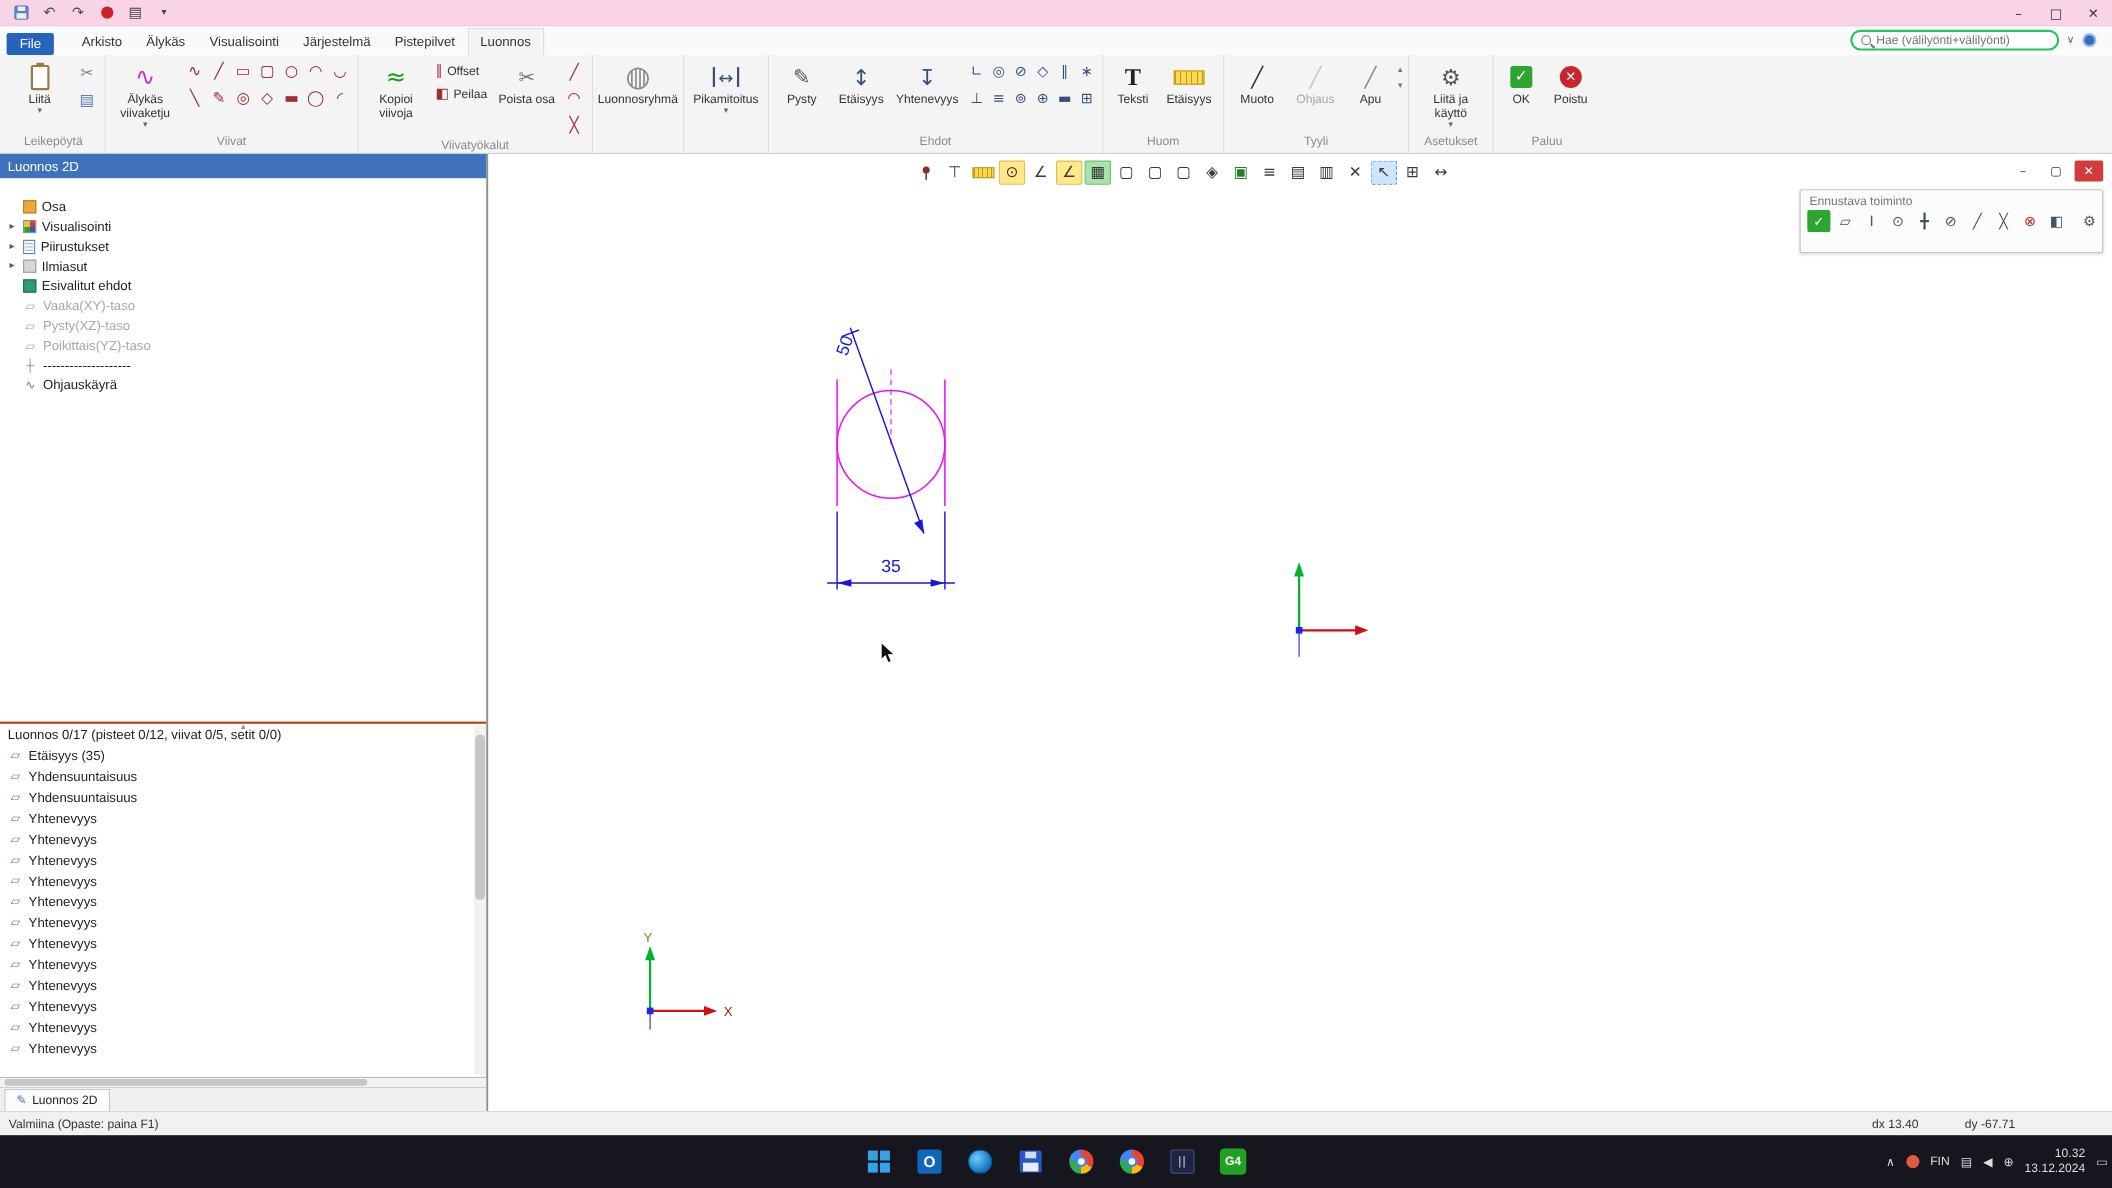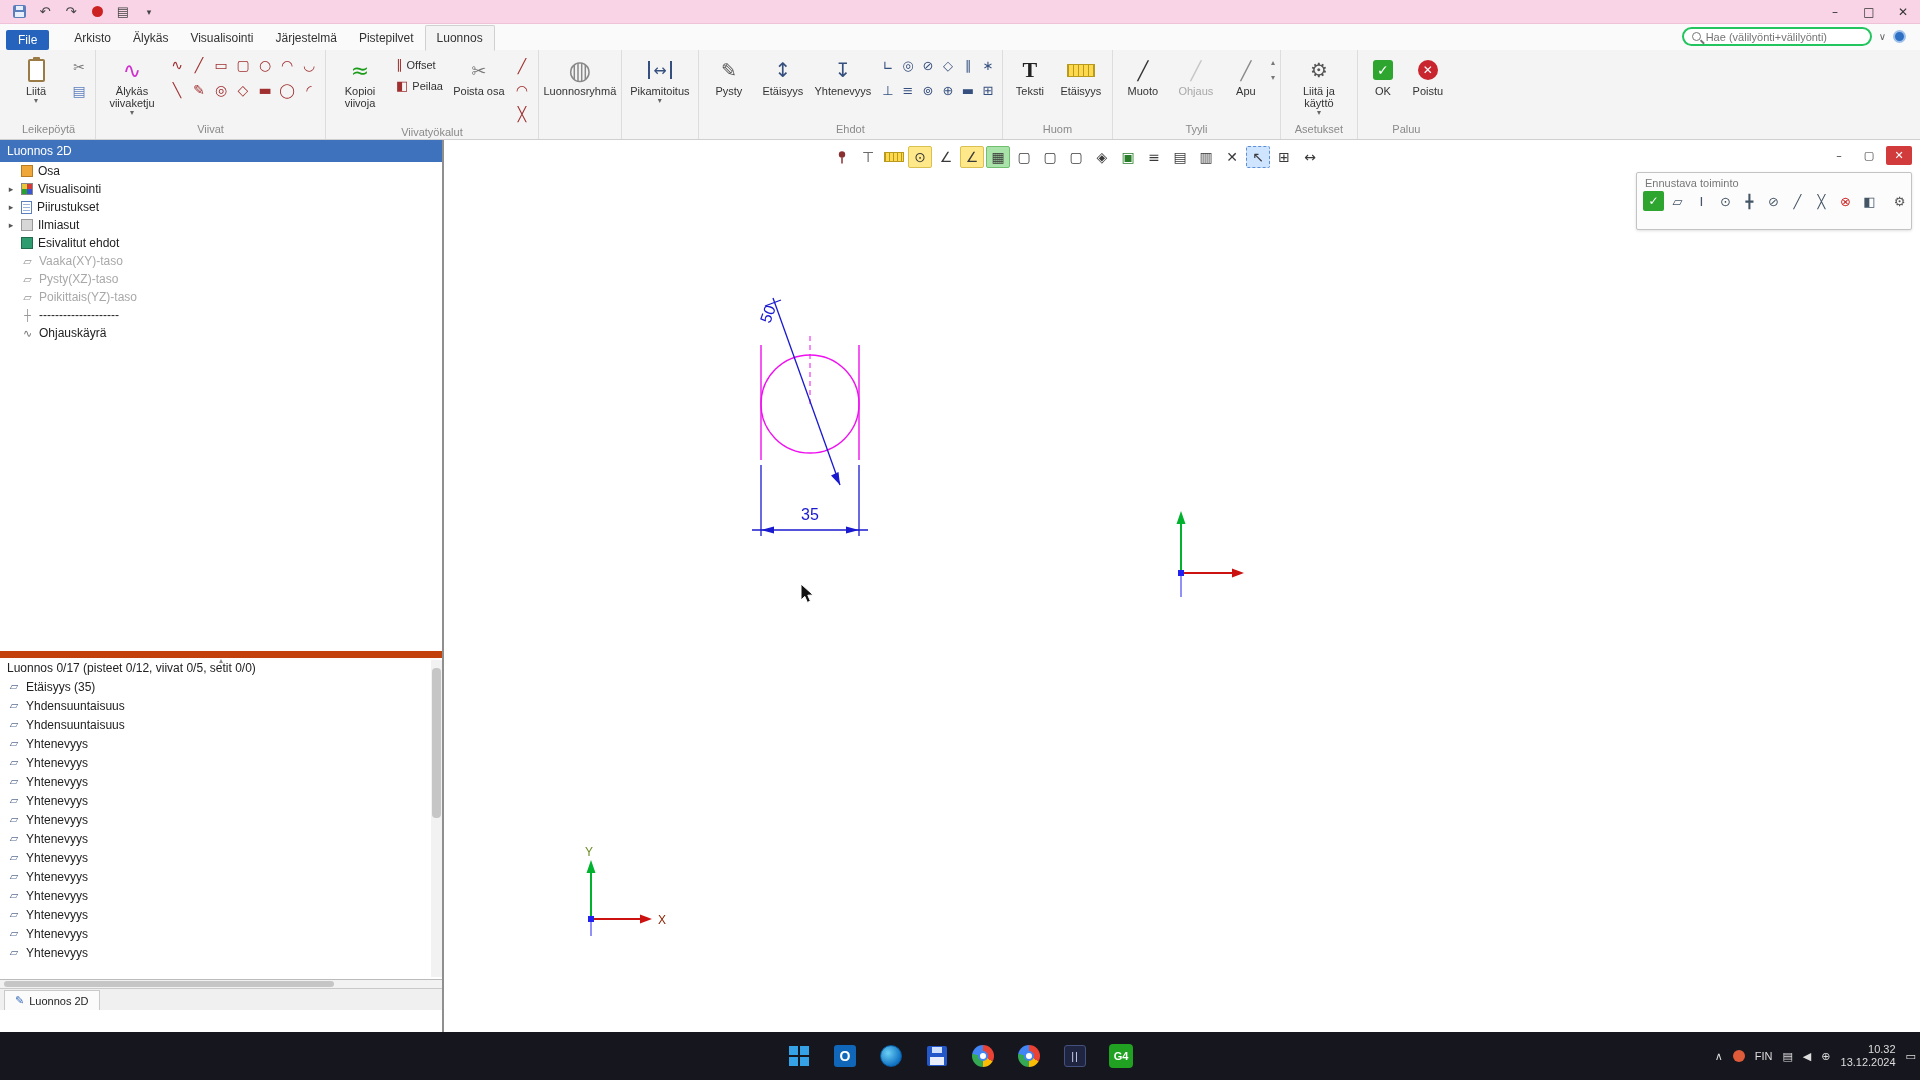--- a/index.html
+++ b/index.html
@@ -58,21 +58,21 @@
 .ruler-icon{width:28px;height:13px;background:#ffd94d;border:1px solid #b89a1e;background-image:repeating-linear-gradient(90deg,#b89a1e 0 1px,transparent 1px 5px)}
 .styleline{font-size:18px}
 .okbox{width:20px;height:20px;background:#2ea52e;border-radius:3px;color:#fff;font-size:14px;display:flex;align-items:center;justify-content:center}
 .exitbox{width:20px;height:20px;background:#c8252f;border-radius:50%;color:#fff;font-size:12px;display:flex;align-items:center;justify-content:center}
 .spincol{display:flex;flex-direction:column;gap:6px;padding-top:6px;color:#777;font-size:8px}
 
 
 .main{flex:1;display:flex;min-height:0}
 .leftpanel{width:444px;flex:none;display:flex;flex-direction:column;background:#fff;border-right:2px solid #8f8f8f}
 .panel-header{height:22px;background:#3e72bc;color:#fff;font-size:12px;display:flex;align-items:center;padding:0 7px;flex:none}
-.tree{height:496px;flex:none;border-bottom:7px solid #c2410c;padding-top:0;overflow:hidden}
+.tree{height:496px;flex:none;border-bottom:2px solid #c2410c;padding-top:17px;overflow:hidden}
 .treeitem{display:flex;align-items:center;height:18px;gap:5px;padding-left:6px;font-size:12px}
 .treeitem .expander{width:10px;font-size:9px;color:#555;text-align:center;flex:none}
 .treeitem.child{padding-left:6px}
 .treeitem.disabled{color:#a8a8a8}
 .ticube{width:12px;height:12px;background:#f0a73a;border:1px solid #b77b22;flex:none}
 .tivis{width:12px;height:12px;flex:none;background:conic-gradient(#d43b3b 0 25%,#3a55d4 25% 50%,#2ca02c 50% 75%,#e3c93a 75% 100%);border:1px solid #888}
 .tipage{width:11px;height:13px;background:#fff;border:1px solid #5b7fbd;flex:none;position:relative}
 .tipage::before{content:"";position:absolute;top:2px;left:1px;right:1px;height:1px;background:#9ab4dd;box-shadow:0 3px 0 #9ab4dd,0 6px 0 #9ab4dd}
 .tigray{width:12px;height:12px;background:#d7d7d7;border:1px solid #999;flex:none}
 .tigreen{width:12px;height:12px;background:#2e9c6e;border:1px solid #1e6c4c;flex:none}
@@ -613,20 +613,27 @@
           <div class="pi icon">╱</div>
           <div class="pi icon">╳</div>
           <div class="pi stop icon">⊗</div>
           <div class="pi icon">◧</div>
           <div class="pi gear icon">⚙</div>
         </div>
       </div>
     </div>
   </div>
 
+  <div class="statusbar">
+    <span>Valmiina (Opaste: paina F1)</span>
+    <div class="sb-right">
+      <span>dx 13.40</span>
+      <span>dy -67.71</span>
+    </div>
+  </div>
 
   <div class="taskbar">
     <div class="tb-center">
       <div class="tbi">
           <div class="winlogo">
             <div></div>
             <div></div>
             <div></div>
             <div></div>
           </div>

